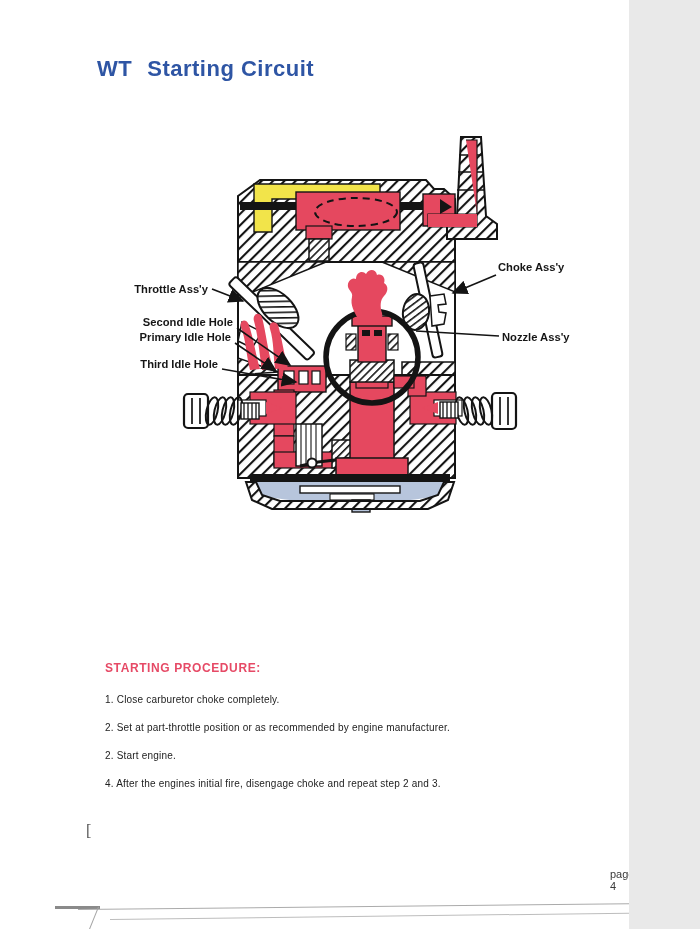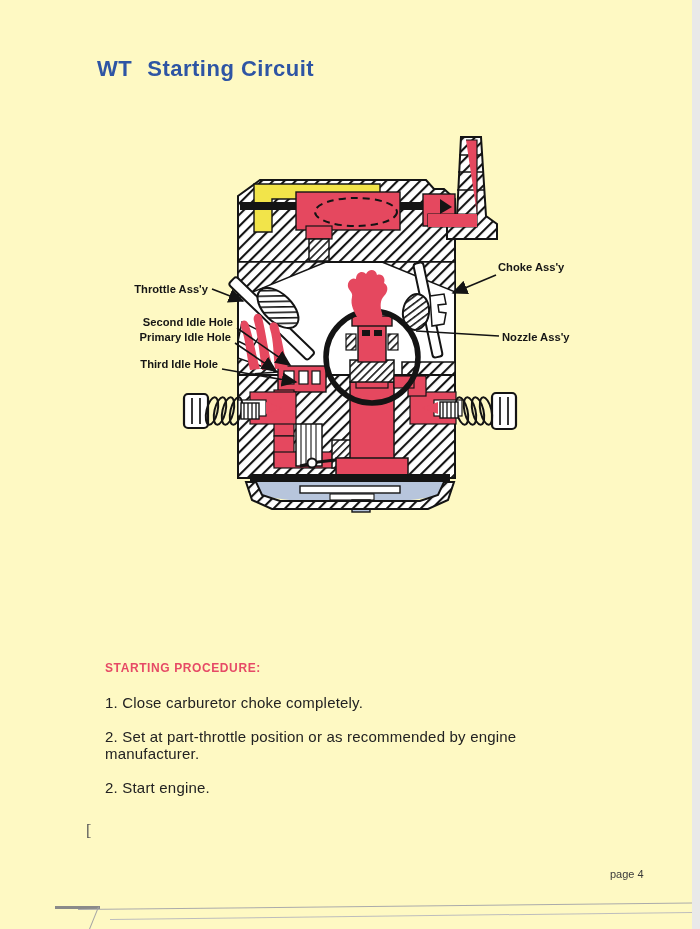--- a/index.html
+++ b/index.html
@@ -1,32 +1,32 @@
 <!DOCTYPE html>
 <html style="--title-blue: #2e55a4; --heading-red: #e64a66; --fuel-red: #e5485f; --pump-yellow: #f2e44a; --diaphragm-blue: #b7c5dc; --ink: #141414;"><head>
 <meta charset="utf-8">
 <style>
   html,body{margin:0;padding:0;background:#e9e9e9;}
   .sheet{
-    position:relative;width:692px;height:929px;background:#fef9c3;
+    position:relative;width:629px;height:929px;background:#ffffff;
     font-family:"Liberation Sans","DejaVu Sans",sans-serif;overflow:hidden;
   }
   .page-title{
     position:absolute;left:97px;top:56px;margin:0;
     font-size:22px;font-weight:bold;letter-spacing:.5px;
     color:var(--title-blue,#2e55a4);
   }
   .page-title .gap{margin-left:15px;}
   .diagram-svg{position:absolute;left:90px;top:120px;}
   .procedure{position:absolute;left:105px;top:661px;width:480px;}
   .procedure h2{
     margin:0 0 19px 0;font-size:12px;font-weight:bold;letter-spacing:.6px;
     color:var(--heading-red,#e64a66);
   }
-  .procedure p{margin:0 0 17px 0;font-size:15px;color:#222;letter-spacing:.2px;}
+  .procedure p{margin:0 0 17px 0;font-size:10px;color:#222;letter-spacing:.2px;}
   .stray-mark{position:absolute;left:86px;top:822px;font-size:16px;color:#555;
     font-family:"Liberation Serif","DejaVu Serif",serif;}
   .page-number{position:absolute;left:610px;top:868px;font-size:11px;color:#3a3a3a;}
   .scan-line{position:absolute;background:#9a9a9a;transform-origin:left top;}
   
   .ink{stroke:#141414;}
   .red{fill:var(--fuel-red,#e5485f);}
   .yellow{fill:var(--pump-yellow,#f2e44a);}
   .blue{fill:var(--diaphragm-blue,#b7c5dc);}
   .lbl{font-size:11.2px;font-weight:bold;fill:#161616;}
@@ -205,20 +205,21 @@
       <text class="lbl" x="502" y="341">Nozzle Ass'y</text>
       <path class="leader" d="M499,336 L416,331"></path>
     </g>
   </svg>
 
   <section class="procedure">
     <h2>STARTING PROCEDURE:</h2>
     <p>1. Close carburetor choke completely.</p>
     <p>2. Set at part-throttle position or as recommended by engine manufacturer.</p>
     <p>2. Start engine.</p>
+    <p>4. After the engines initial fire, disengage choke and repeat step 2 and 3.</p>
   </section>
 
   <div class="stray-mark">[</div>
 
   <div class="page-number">page 4</div>
 
   <div class="scan-line" style="left:55px;top:906px;width:45px;height:2.5px;background:#8a8a8a;"></div>
   <div class="scan-line" style="left:78px;top:909px;width:625px;height:1.2px;background:#ababab;transform:rotate(-0.6deg);"></div>
   <div class="scan-line" style="left:110px;top:919px;width:595px;height:1px;background:#bdbdbd;transform:rotate(-0.7deg);"></div>
   <div class="scan-line" style="left:99px;top:907px;width:25px;height:1.2px;background:#a5a5a5;transform:rotate(112deg);"></div>

